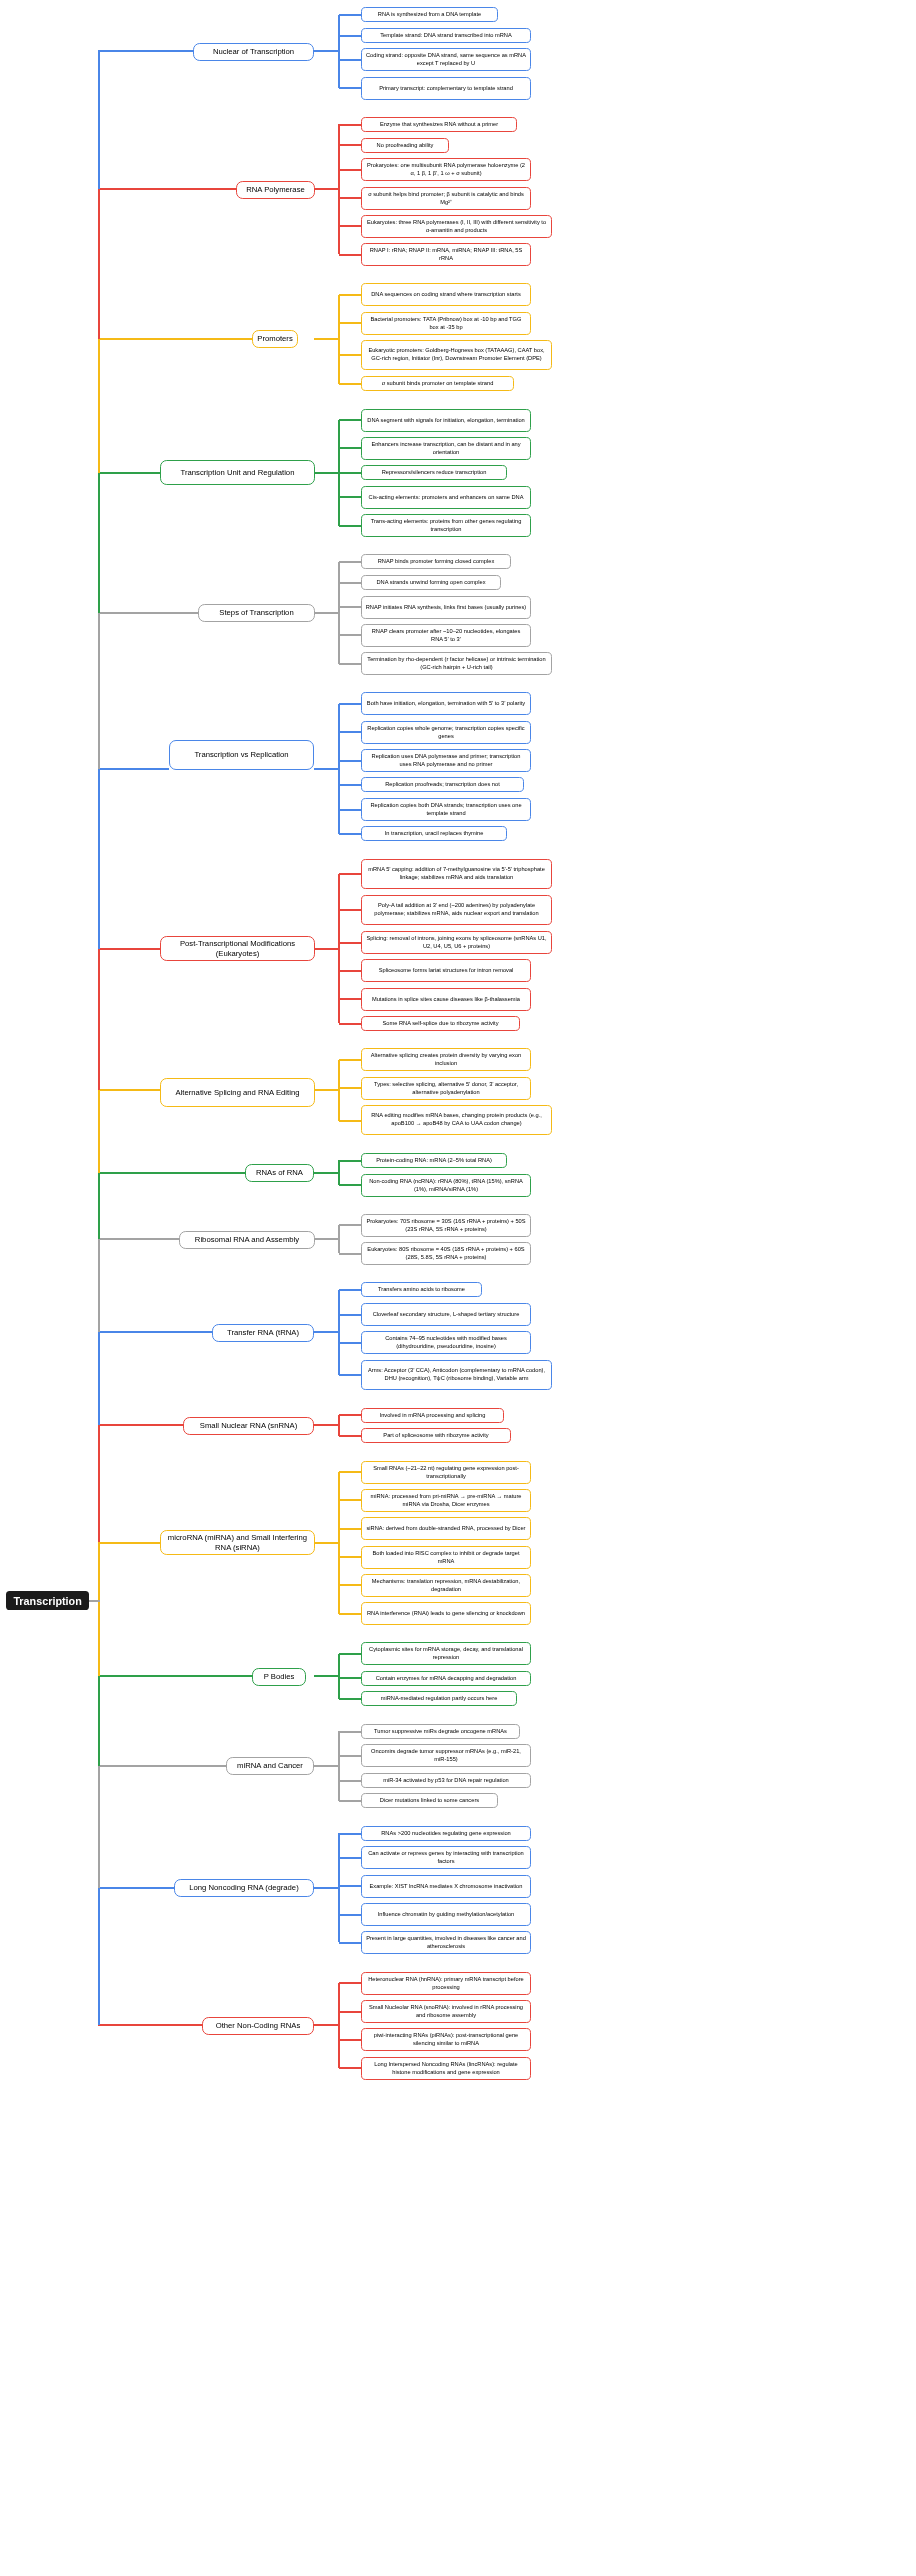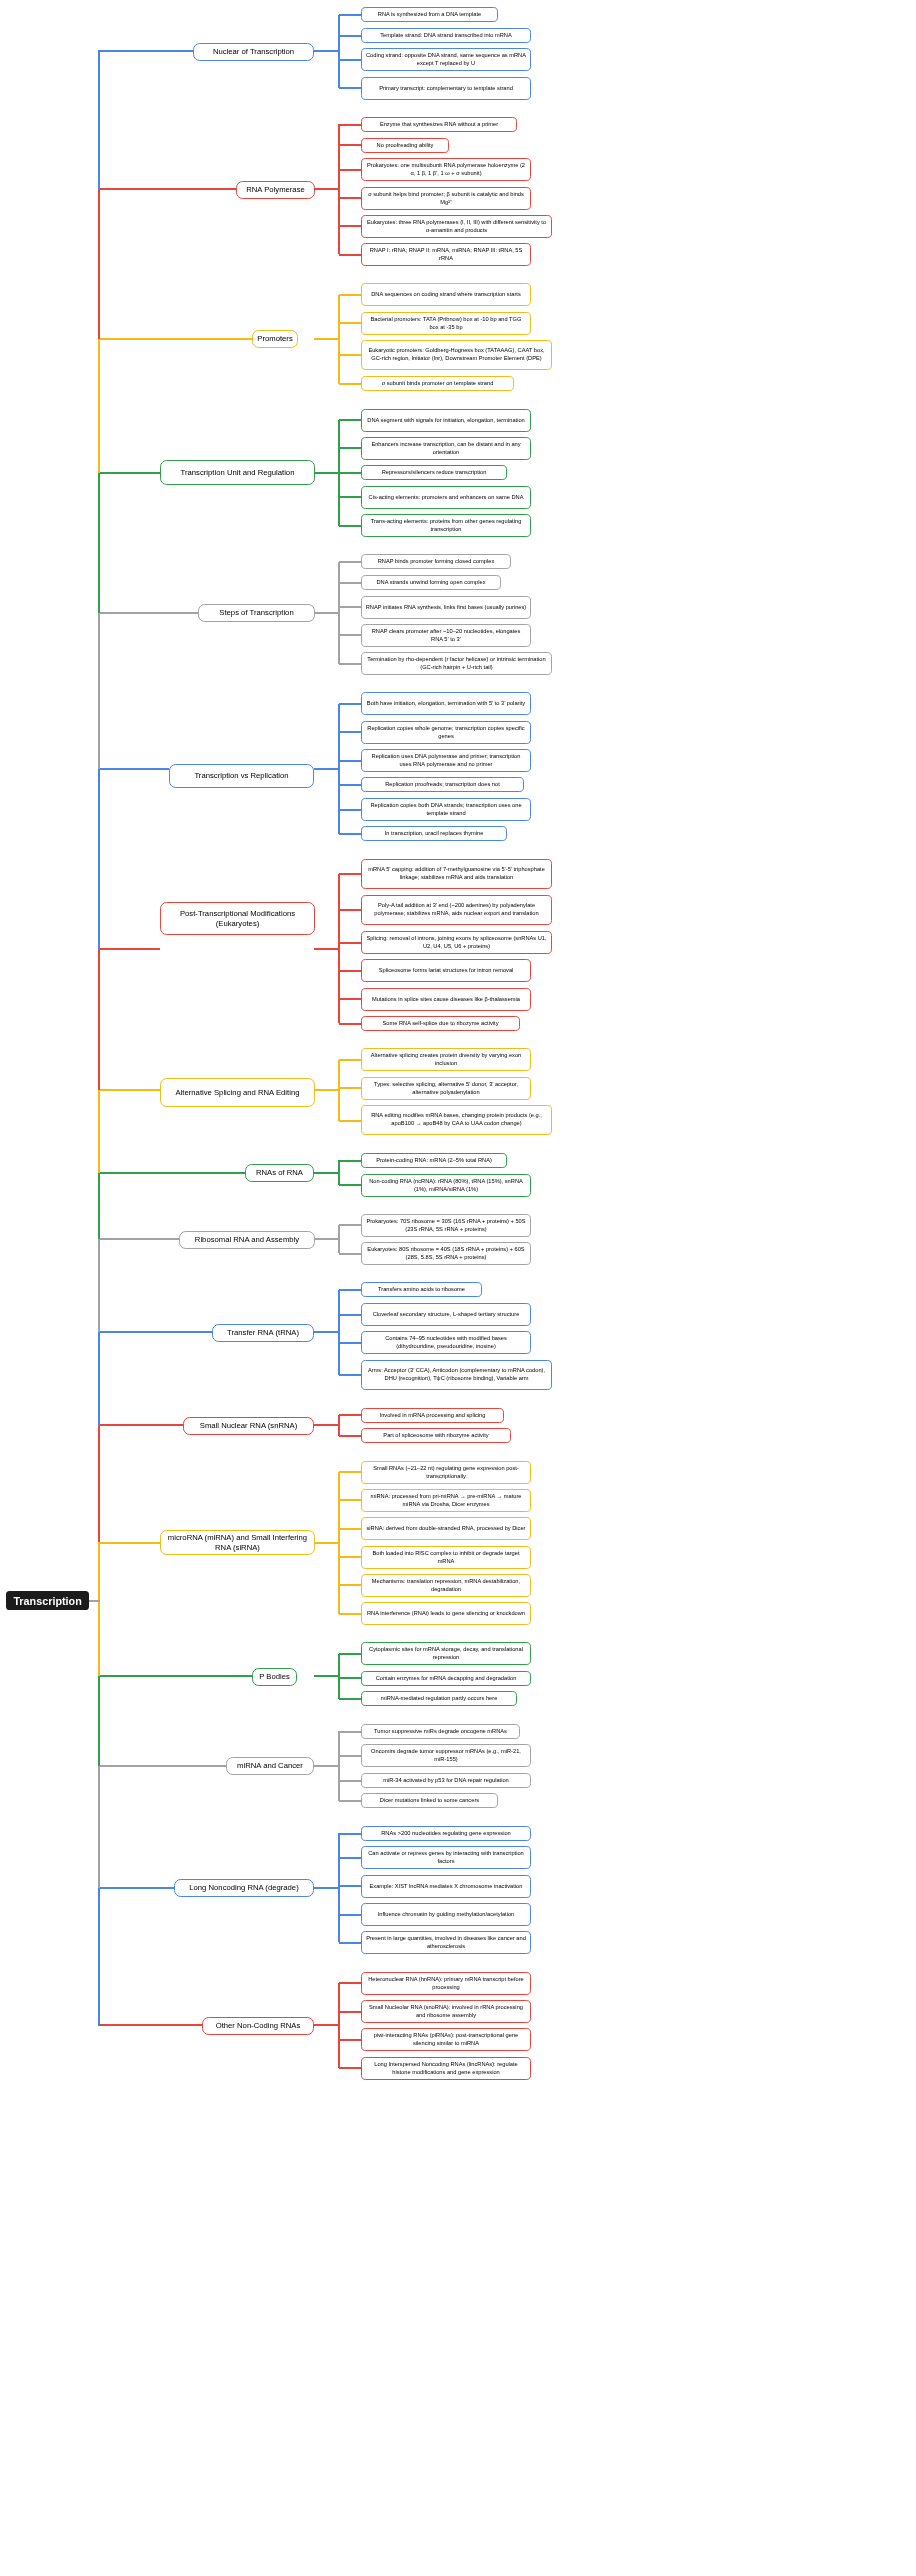--- a/index.html
+++ b/index.html
@@ -243,28 +243,28 @@
       <div class="leaf c-gray" style="left: 361px; top: 596px; width: 170px; height: 23px;">RNAP initiates RNA synthesis, links first bases (usually purines)</div>
       <div class="leaf c-gray" style="left: 361px; top: 624px; width: 170px; height: 23px;">RNAP clears promoter after ~10–20 nucleotides, elongates RNA 5’ to 3’</div>
       <div class="leaf c-gray" style="left: 361px; top: 652px; width: 191px; height: 23px;">Termination by rho-dependent (r factor helicase) or intrinsic termination (GC-rich hairpin + U-rich tail)</div>
       <div class="branch c-gray" style="left: 198px; top: 604px; width: 117px; height: 17.5px;">Steps of Transcription</div>
       <div class="leaf c-blue" style="left: 361px; top: 692px; width: 170px; height: 23px;">Both have initiation, elongation, termination with 5’ to 3’ polarity</div>
       <div class="leaf c-blue" style="left: 361px; top: 721px; width: 170px; height: 23px;">Replication copies whole genome; transcription copies specific genes</div>
       <div class="leaf c-blue" style="left: 361px; top: 749px; width: 170px; height: 23px;">Replication uses DNA polymerase and primer; transcription uses RNA polymerase and no primer</div>
       <div class="leaf c-blue" style="left: 361px; top: 777px; width: 163px; height: 15px;">Replication proofreads; transcription does not</div>
       <div class="leaf c-blue" style="left: 361px; top: 798px; width: 170px; height: 23px;">Replication copies both DNA strands; transcription uses one template strand</div>
       <div class="leaf c-blue" style="left: 361px; top: 826px; width: 146px; height: 15px;">In transcription, uracil replaces thymine</div>
-      <div class="branch c-blue" style="left: 169px; top: 764px; width: 145px; height: 24px;">Transcription vs Replication</div>
+      <div class="branch c-blue" style="left: 169px; top: 740px; width: 145px; height: 30px; border-radius: 7px;">Transcription vs Replication</div>
       <div class="leaf c-red" style="left: 361px; top: 859px; width: 191px; height: 30px;">mRNA 5’ capping: addition of 7-methylguanosine via 5’-5’ triphosphate linkage; stabilizes mRNA and aids translation</div>
       <div class="leaf c-red" style="left: 361px; top: 895px; width: 191px; height: 30px;">Poly-A tail addition at 3’ end (~200 adenines) by polyadenylate polymerase; stabilizes mRNA, aids nuclear export and translation</div>
       <div class="leaf c-red" style="left: 361px; top: 931px; width: 191px; height: 23px;">Splicing: removal of introns, joining exons by spliceosome (snRNAs U1, U2, U4, U5, U6 + proteins)</div>
       <div class="leaf c-red" style="left: 361px; top: 959px; width: 170px; height: 23px;">Spliceosome forms lariat structures for intron removal</div>
       <div class="leaf c-red" style="left: 361px; top: 988px; width: 170px; height: 23px;">Mutations in splice sites cause diseases like β-thalassemia</div>
       <div class="leaf c-red" style="left: 361px; top: 1016px; width: 159px; height: 15px;">Some RNA self-splice due to ribozyme activity</div>
-      <div class="branch c-red" style="left: 160px; top: 902px; width: 155px; height: 33px;">Post-Transcriptional Modifications (Eukaryotes)</div>
+      <div class="branch c-red" style="left: 160px; top: 936px; width: 155px; height: 25px;">Post-Transcriptional Modifications (Eukaryotes)</div>
       <div class="leaf c-yellow" style="left: 361px; top: 1048px; width: 170px; height: 23px;">Alternative splicing creates protein diversity by varying exon inclusion</div>
       <div class="leaf c-yellow" style="left: 361px; top: 1077px; width: 170px; height: 23px;">Types: selective splicing, alternative 5’ donor, 3’ acceptor, alternative polyadenylation</div>
       <div class="leaf c-yellow" style="left: 361px; top: 1105px; width: 191px; height: 30px;">RNA editing modifies mRNA bases, changing protein products (e.g., apoB100 → apoB48 by CAA to UAA codon change)</div>
       <div class="branch c-yellow" style="left: 160px; top: 1078px; width: 155px; height: 29px;">Alternative Splicing and RNA Editing</div>
       <div class="leaf c-green" style="left: 361px; top: 1153px; width: 146px; height: 15px;">Protein-coding RNA: mRNA (2–5% total RNA)</div>
       <div class="leaf c-green" style="left: 361px; top: 1174px; width: 170px; height: 23px;">Non-coding RNA (ncRNA): rRNA (80%), tRNA (15%), snRNA (1%), miRNA/siRNA (1%)</div>
       <div class="branch c-green" style="left: 245px; top: 1164px; width: 69px; height: 17.5px;">RNAs of RNA</div>
       <div class="leaf c-gray" style="left: 361px; top: 1214px; width: 170px; height: 23px;">Prokaryotes: 70S ribosome = 30S (16S rRNA + proteins) + 50S (23S rRNA, 5S rRNA + proteins)</div>
       <div class="leaf c-gray" style="left: 361px; top: 1242px; width: 170px; height: 23px;">Eukaryotes: 80S ribosome = 40S (18S rRNA + proteins) + 60S (28S, 5.8S, 5S rRNA + proteins)</div>
       <div class="branch c-gray" style="left: 179px; top: 1231px; width: 136px; height: 17.5px;">Ribosomal RNA and Assembly</div>
@@ -279,21 +279,21 @@
       <div class="leaf c-yellow" style="left: 361px; top: 1461px; width: 170px; height: 23px;">Small RNAs (~21–22 nt) regulating gene expression post-transcriptionally</div>
       <div class="leaf c-yellow" style="left: 361px; top: 1489px; width: 170px; height: 23px;">miRNA: processed from pri-miRNA → pre-miRNA → mature miRNA via Drosha, Dicer enzymes</div>
       <div class="leaf c-yellow" style="left: 361px; top: 1517px; width: 170px; height: 23px;">siRNA: derived from double-stranded RNA, processed by Dicer</div>
       <div class="leaf c-yellow" style="left: 361px; top: 1546px; width: 170px; height: 23px;">Both loaded into RISC complex to inhibit or degrade target mRNA</div>
       <div class="leaf c-yellow" style="left: 361px; top: 1574px; width: 170px; height: 23px;">Mechanisms: translation repression, mRNA destabilization, degradation</div>
       <div class="leaf c-yellow" style="left: 361px; top: 1602px; width: 170px; height: 23px;">RNA interference (RNAi) leads to gene silencing or knockdown</div>
       <div class="branch c-yellow" style="left: 160px; top: 1530px; width: 155px; height: 25px;">microRNA (miRNA) and Small Interfering RNA (siRNA)</div>
       <div class="leaf c-green" style="left: 361px; top: 1642px; width: 170px; height: 23px;">Cytoplasmic sites for mRNA storage, decay, and translational repression</div>
       <div class="leaf c-green" style="left: 361px; top: 1671px; width: 170px; height: 15px;">Contain enzymes for mRNA decapping and degradation</div>
       <div class="leaf c-green" style="left: 361px; top: 1691px; width: 156px; height: 15px;">miRNA-mediated regulation partly occurs here</div>
-      <div class="branch c-green" style="left: 252px; top: 1668px; width: 45px; height: 17.5px;">P Bodies</div>
+      <div class="branch c-green" style="left: 252px; top: 1668px; width: 54px; height: 17.5px;">P Bodies</div>
       <div class="leaf c-gray" style="left: 361px; top: 1724px; width: 159px; height: 15px;">Tumor suppressive miRs degrade oncogene mRNAs</div>
       <div class="leaf c-gray" style="left: 361px; top: 1744px; width: 170px; height: 23px;">Oncomirs degrade tumor suppressor mRNAs (e.g., miR-21, miR-155)</div>
       <div class="leaf c-gray" style="left: 361px; top: 1773px; width: 170px; height: 15px;">miR-34 activated by p53 for DNA repair regulation</div>
       <div class="leaf c-gray" style="left: 361px; top: 1793px; width: 137px; height: 15px;">Dicer mutations linked to some cancers</div>
       <div class="branch c-gray" style="left: 226px; top: 1757px; width: 88px; height: 17.5px;">miRNA and Cancer</div>
       <div class="leaf c-blue" style="left: 361px; top: 1826px; width: 170px; height: 15px;">RNAs &gt;200 nucleotides regulating gene expression</div>
       <div class="leaf c-blue" style="left: 361px; top: 1846px; width: 170px; height: 23px;">Can activate or repress genes by interacting with transcription factors</div>
       <div class="leaf c-blue" style="left: 361px; top: 1875px; width: 170px; height: 23px;">Example: XIST lncRNA mediates X chromosome inactivation</div>
       <div class="leaf c-blue" style="left: 361px; top: 1903px; width: 170px; height: 23px;">Influence chromatin by guiding methylation/acetylation</div>
       <div class="leaf c-blue" style="left: 361px; top: 1931px; width: 170px; height: 23px;">Present in large quantities, involved in diseases like cancer and atherosclerosis</div>

